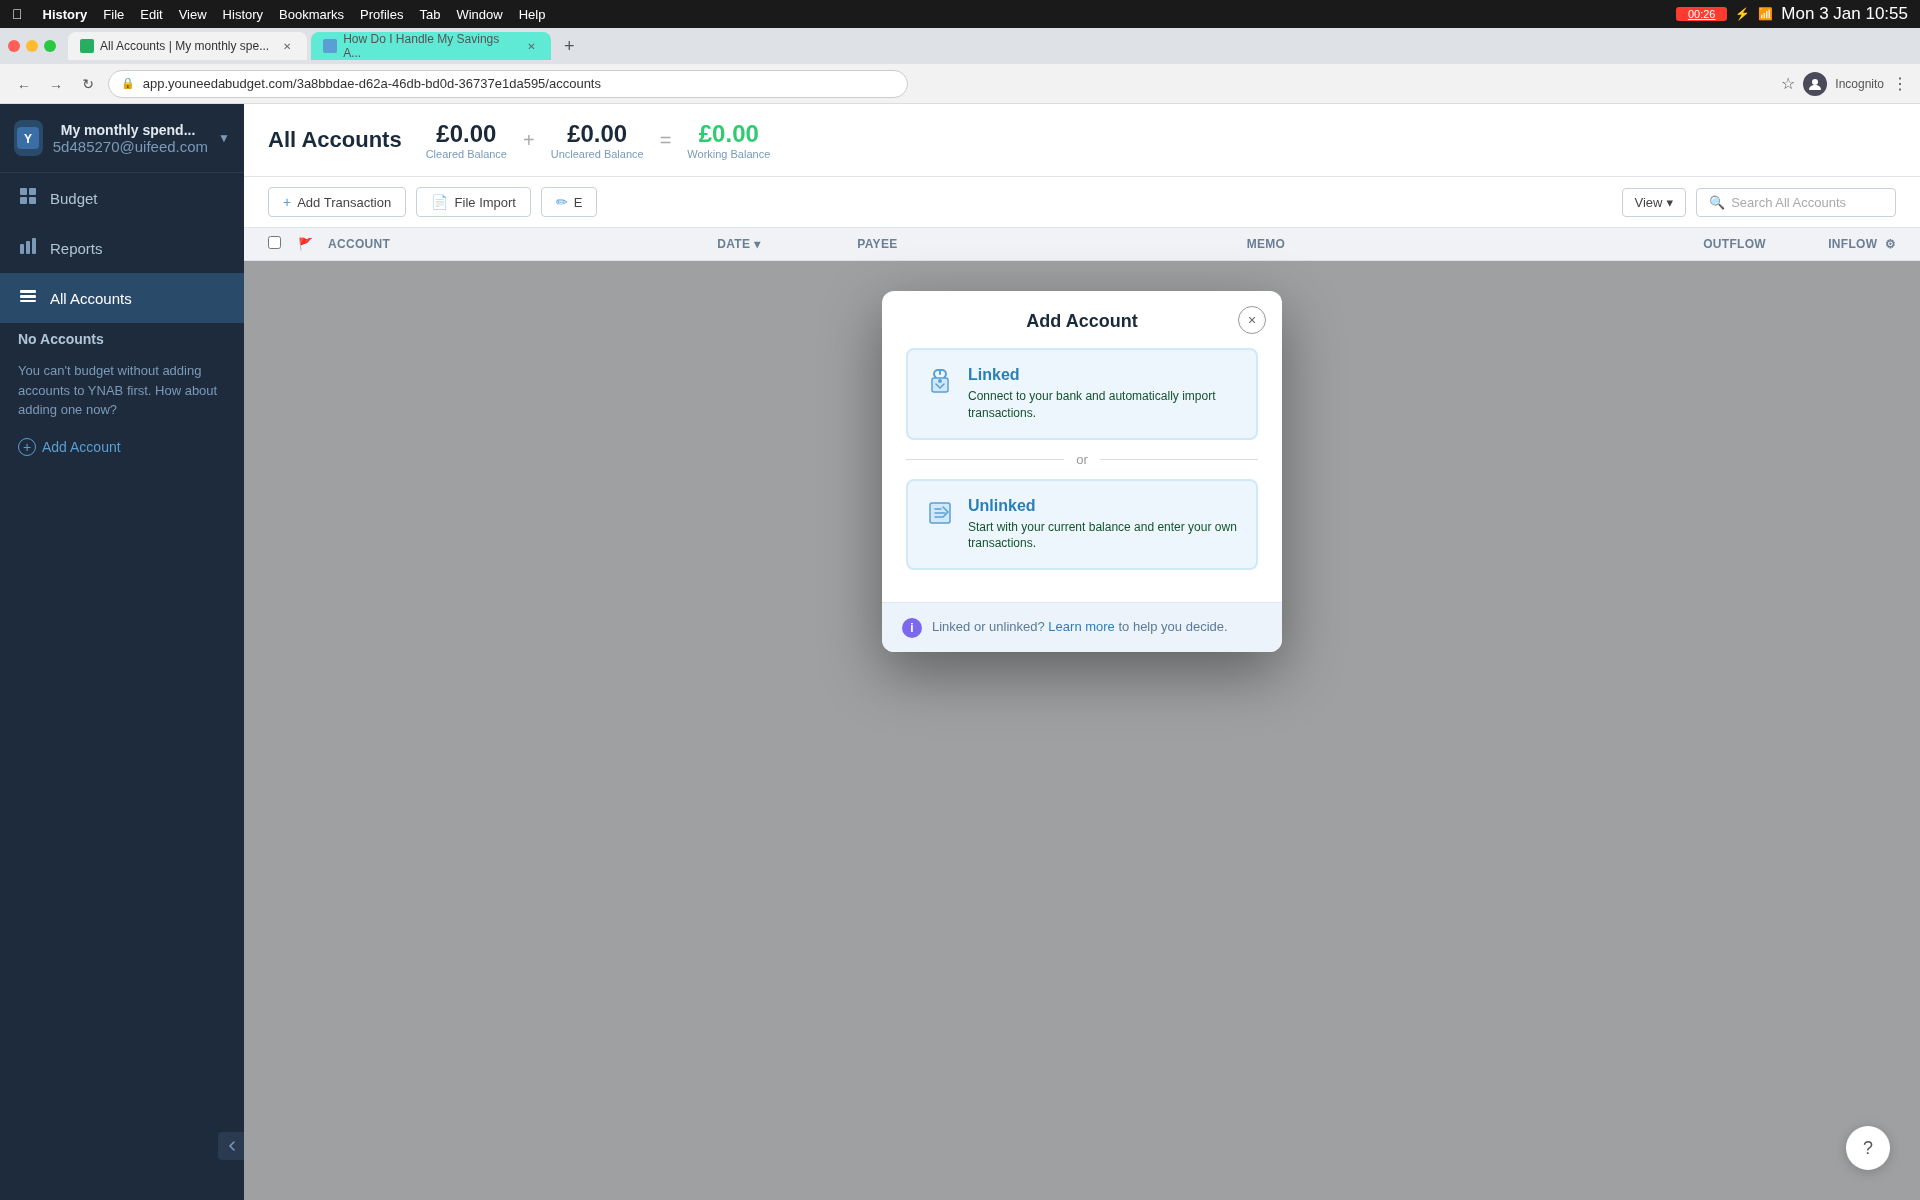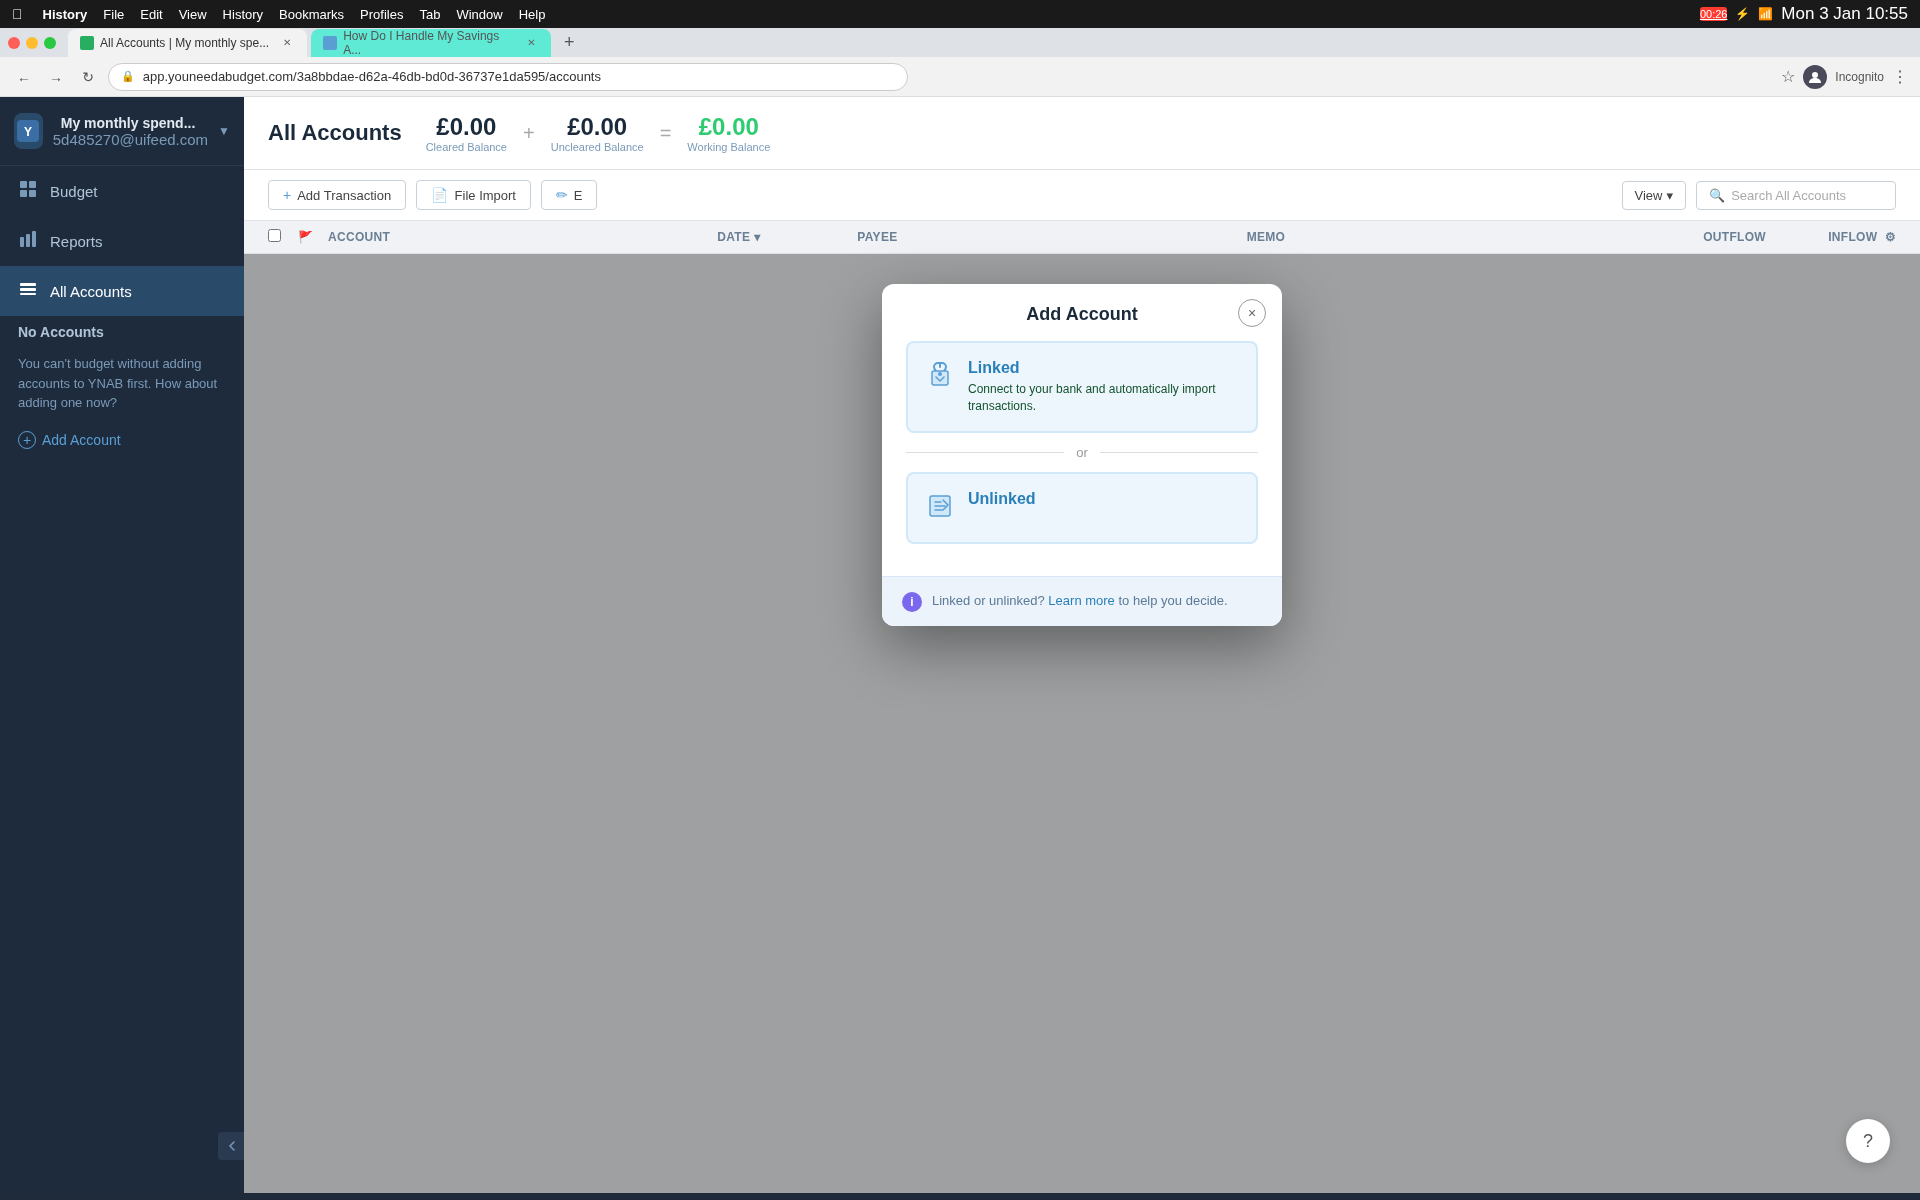--- a/index.html
+++ b/index.html
@@ -45,21 +45,21 @@
       font-size: 12px;
     }
     .mac-menubar .time {
       font-size: 17px;
       font-weight: 500;
       color: #fff;
     }
 
     
     .chrome-titlebar {
-      height: 29px;
+      height: 36px;
       background: #dee1e6;
       display: flex;
       align-items: center;
       padding: 0 8px;
       gap: 4px;
     }
     .traffic-lights {
       display: flex;
       gap: 6px;
       margin-right: 8px;
@@ -584,21 +584,21 @@
   <span class="menu-item">File</span>
   <span class="menu-item">Edit</span>
   <span class="menu-item">View</span>
   <span class="menu-item">History</span>
   <span class="menu-item">Bookmarks</span>
   <span class="menu-item">Profiles</span>
   <span class="menu-item">Tab</span>
   <span class="menu-item">Window</span>
   <span class="menu-item">Help</span>
   <div class="right-side">
-    <span style="background:#ff3b30; color:#fff; padding:1px 0; border-radius:3px; font-size:11px;text-decoration:underline;">00:26</span>
+    <span style="background:#ff3b30; color:#fff; padding:1px 12px; border-radius:3px; font-size:11px;text-decoration:underline;">00:26</span>
     <span>⚡</span>
     <span>📶</span>
     <span class="time">Mon 3 Jan  10:55</span>
   </div>
 </div>
 
 <div class="chrome-titlebar">
   <div class="traffic-lights">
     <div class="traffic-light tl-close"></div>
     <div class="traffic-light tl-min"></div>
@@ -802,20 +802,21 @@
             <div class="option-card">
               <div class="option-icon">
                 <svg width="28" height="28" viewBox="0 0 28 28" fill="none">
                   <rect x="4" y="4" width="20" height="20" rx="2" fill="#d0e8f8" stroke="#5a9fd4" stroke-width="1.5"></rect>
                   <path d="M9 14 L19 14 M9 10 L15 10 M9 18 L16 18" stroke="#5a9fd4" stroke-width="1.5" stroke-linecap="round"></path>
                   <path d="M17 8 L22 13 L17 18" stroke="#5a9fd4" stroke-width="1.5" stroke-linecap="round" fill="none"></path>
                 </svg>
               </div>
               <div>
                 <div class="option-title">Unlinked</div>
+                <div class="option-desc">Start with your current balance and enter your own transactions.</div>
               </div>
             </div>
 
           </div>
 
           <div class="modal-footer">
             <div class="info-icon">i</div>
             <div class="footer-text">Linked or unlinked? <a href="#" style="color:#2980b9;">Learn more</a> to help you decide.</div>
           </div>
         </div>

